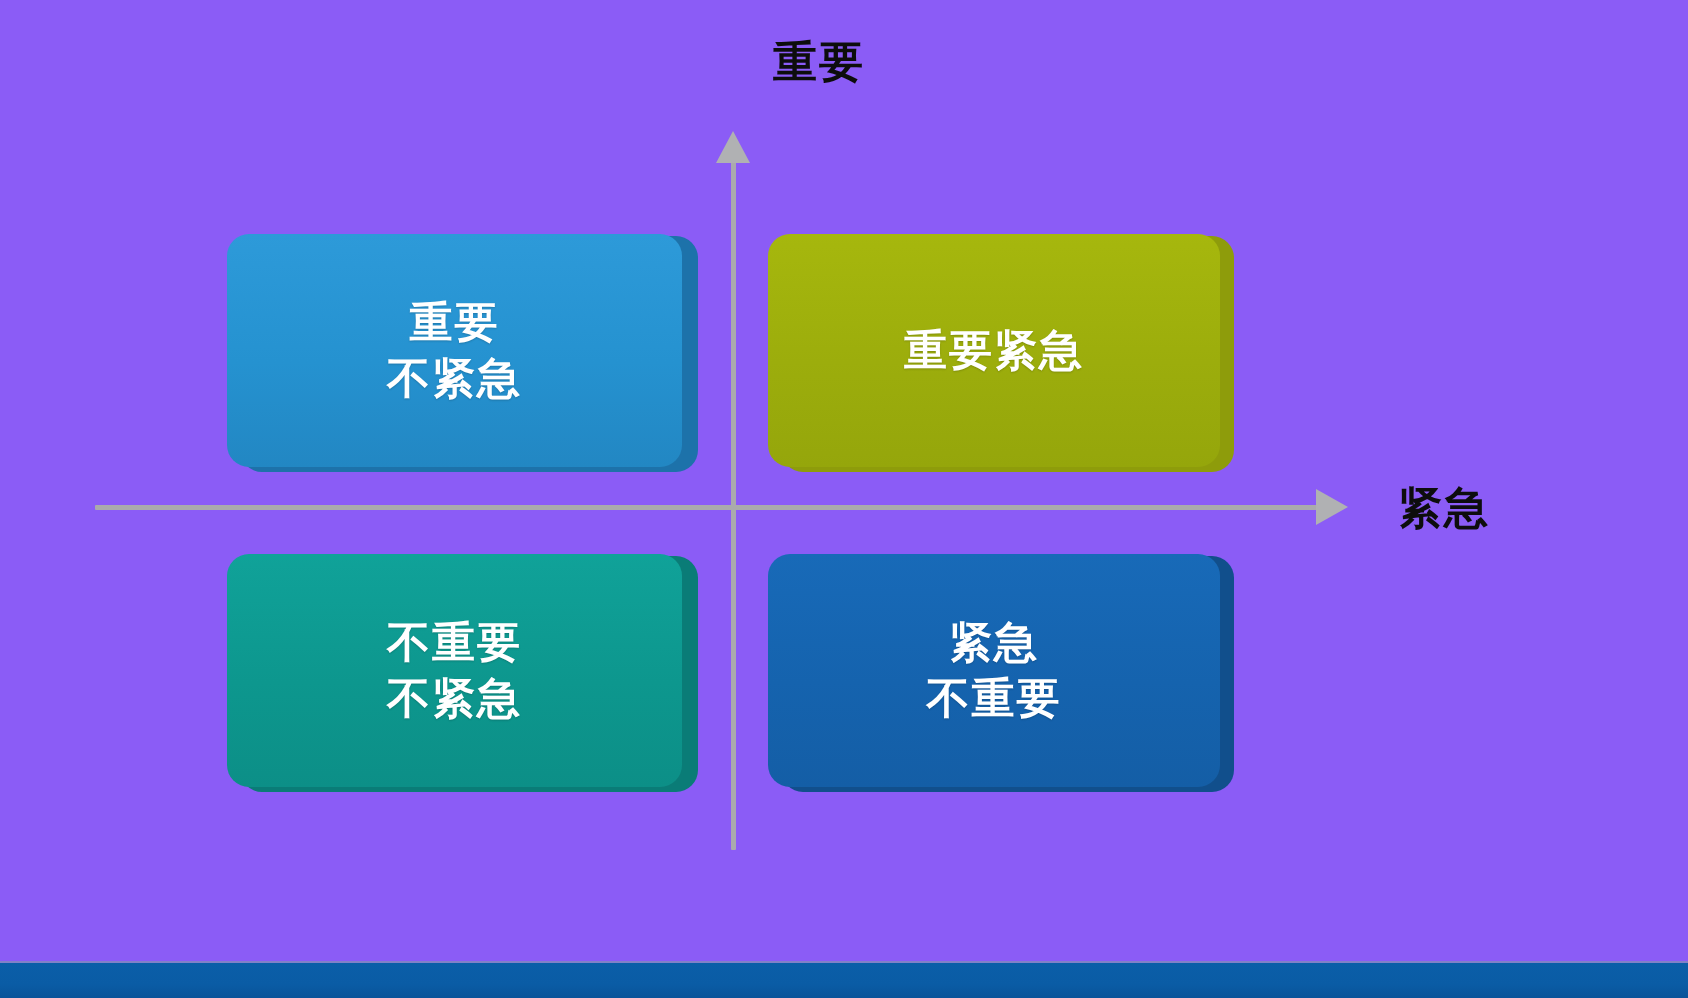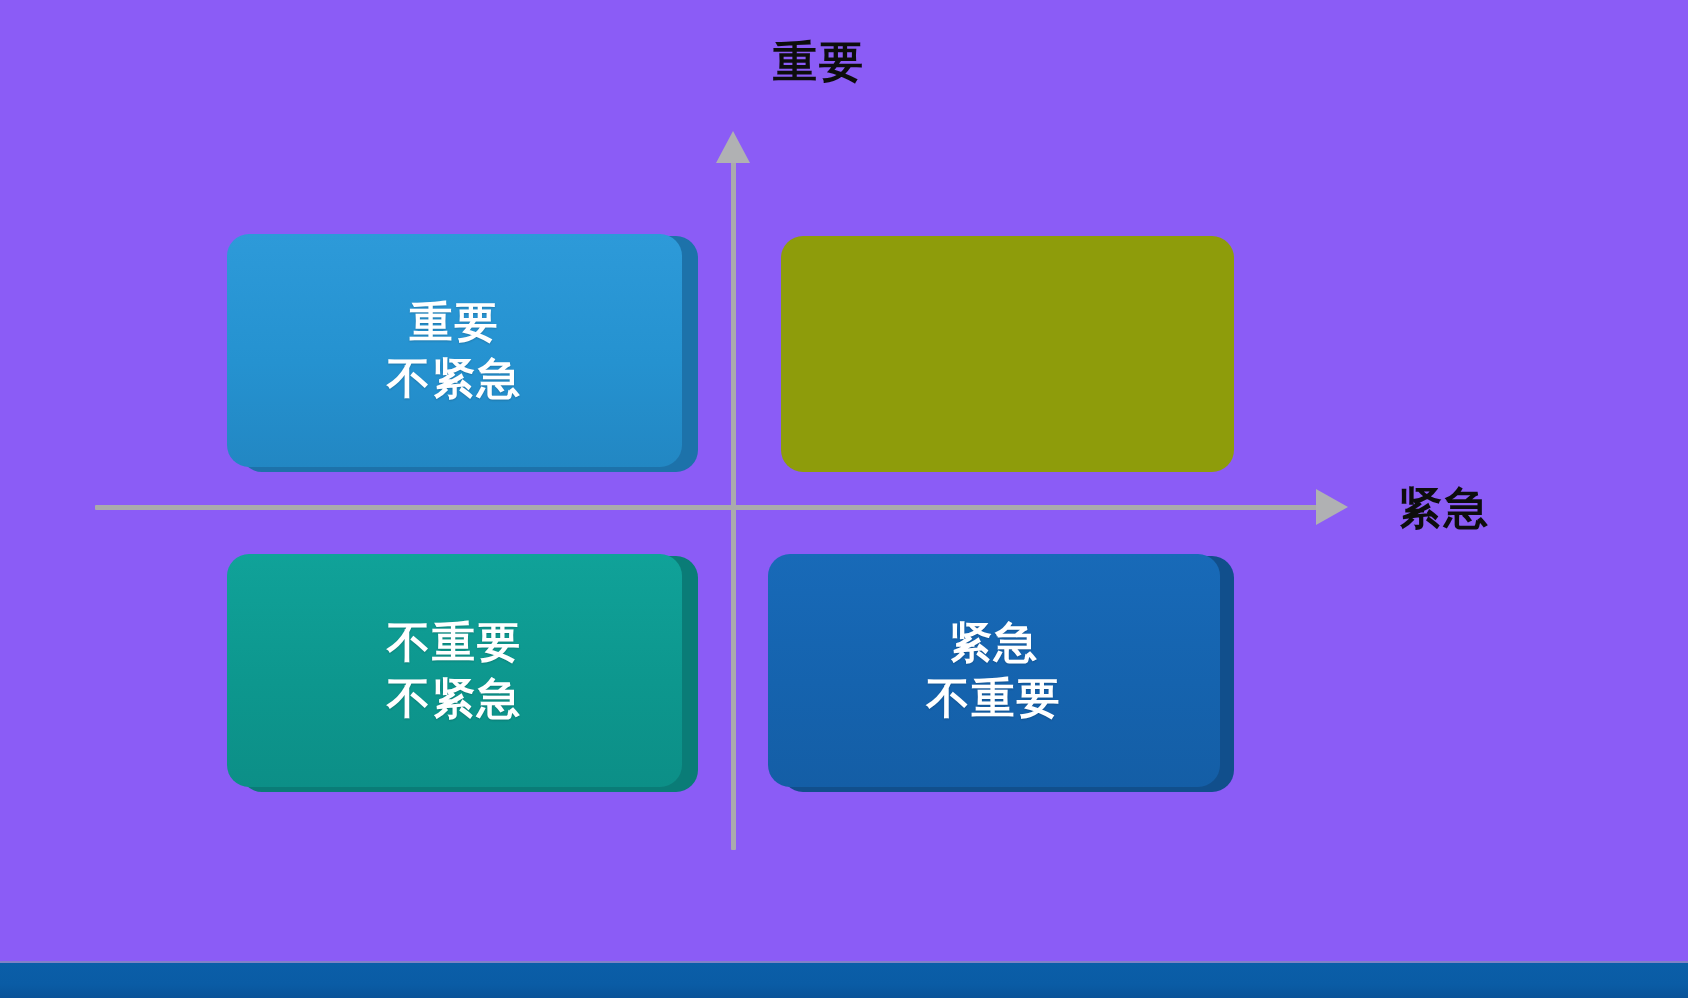--- a/index.html
+++ b/index.html
@@ -163,20 +163,23 @@
   <div class="axis-label axis-label-top">重要</div>
   <div class="axis-label axis-label-right">紧急</div>
 
   <div class="quad-shadow" id="q-tl-shadow"></div>
   <div class="quad-face" id="q-tl-face">
     <div class="quad-label">重要
 不紧急</div>
   </div>
 
   <div class="quad-shadow" id="q-tr-shadow"></div>
+  <div class="quad-face" id="q-tr-face">
+    <div class="quad-label">重要紧急</div>
+  </div>
 
   <div class="quad-shadow" id="q-bl-shadow"></div>
   <div class="quad-face" id="q-bl-face">
     <div class="quad-label">不重要
 不紧急</div>
   </div>
 
   <div class="quad-shadow" id="q-br-shadow"></div>
   <div class="quad-face" id="q-br-face">
     <div class="quad-label">紧急

